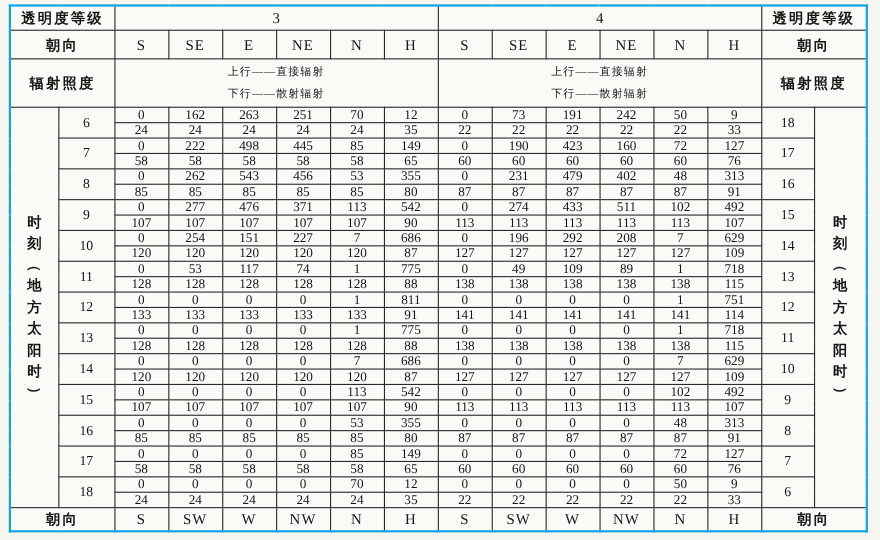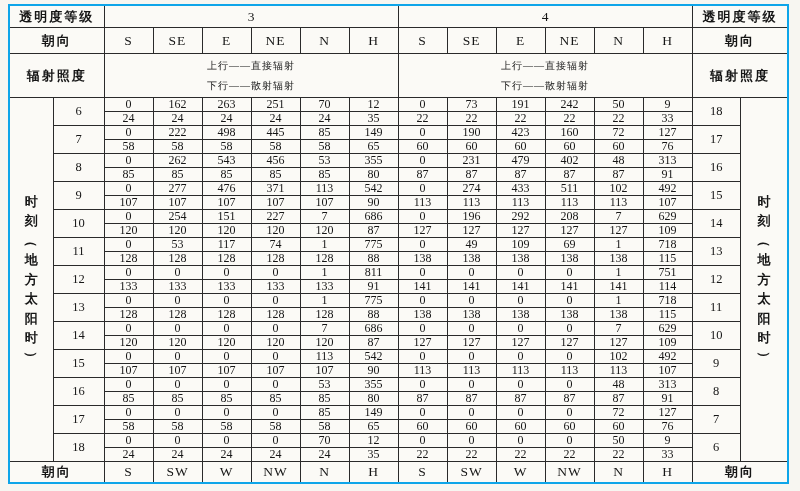--- a/index.html
+++ b/index.html
@@ -268,21 +268,21 @@
         <td class="hour" rowspan="2">11</td>
         <td class="num">0</td>
         <td class="num">53</td>
         <td class="num">117</td>
         <td class="num">74</td>
         <td class="num">1</td>
         <td class="num">775</td>
         <td class="num">0</td>
         <td class="num">49</td>
         <td class="num">109</td>
-        <td class="num">69</td>
+        <td class="num">89</td>
         <td class="num">1</td>
         <td class="num">718</td>
         <td class="hour" rowspan="2">13</td>
       </tr>
       <tr>
         <td class="num">128</td>
         <td class="num">128</td>
         <td class="num">128</td>
         <td class="num">128</td>
         <td class="num">128</td>

